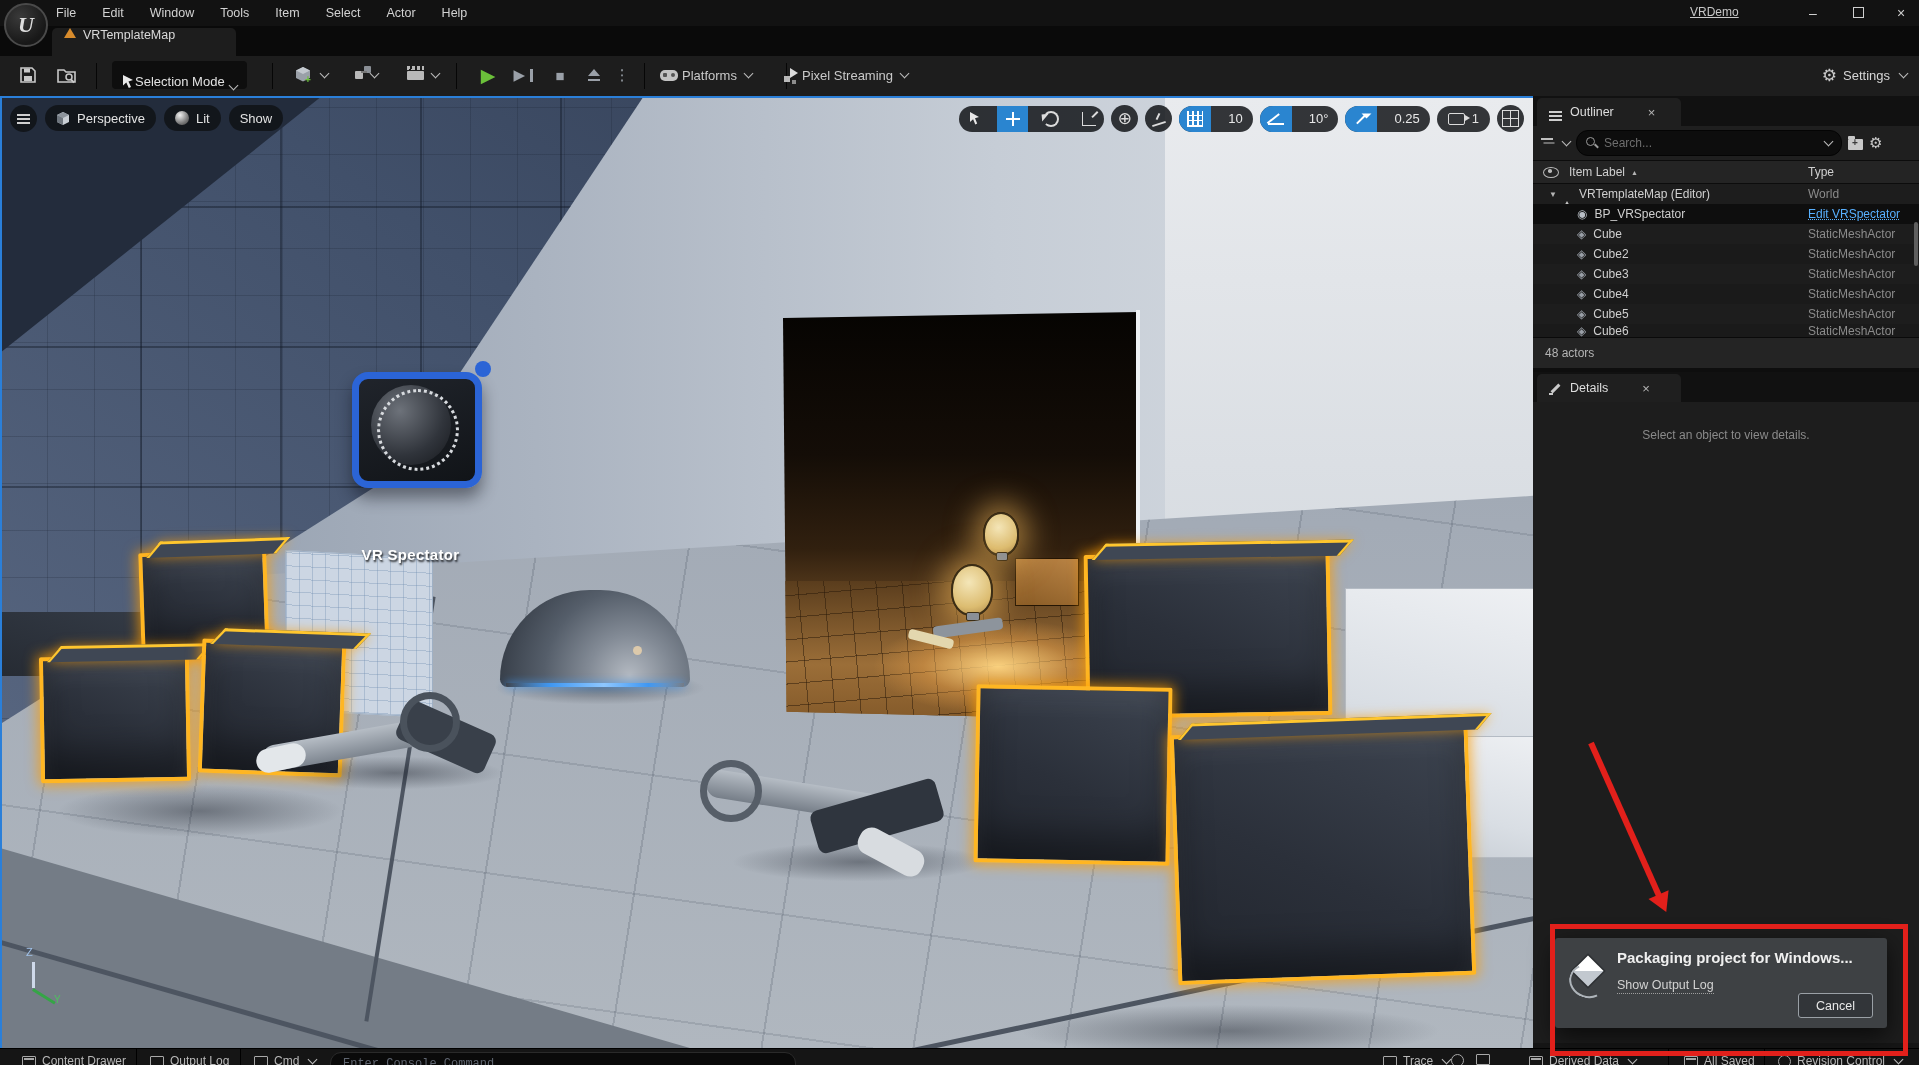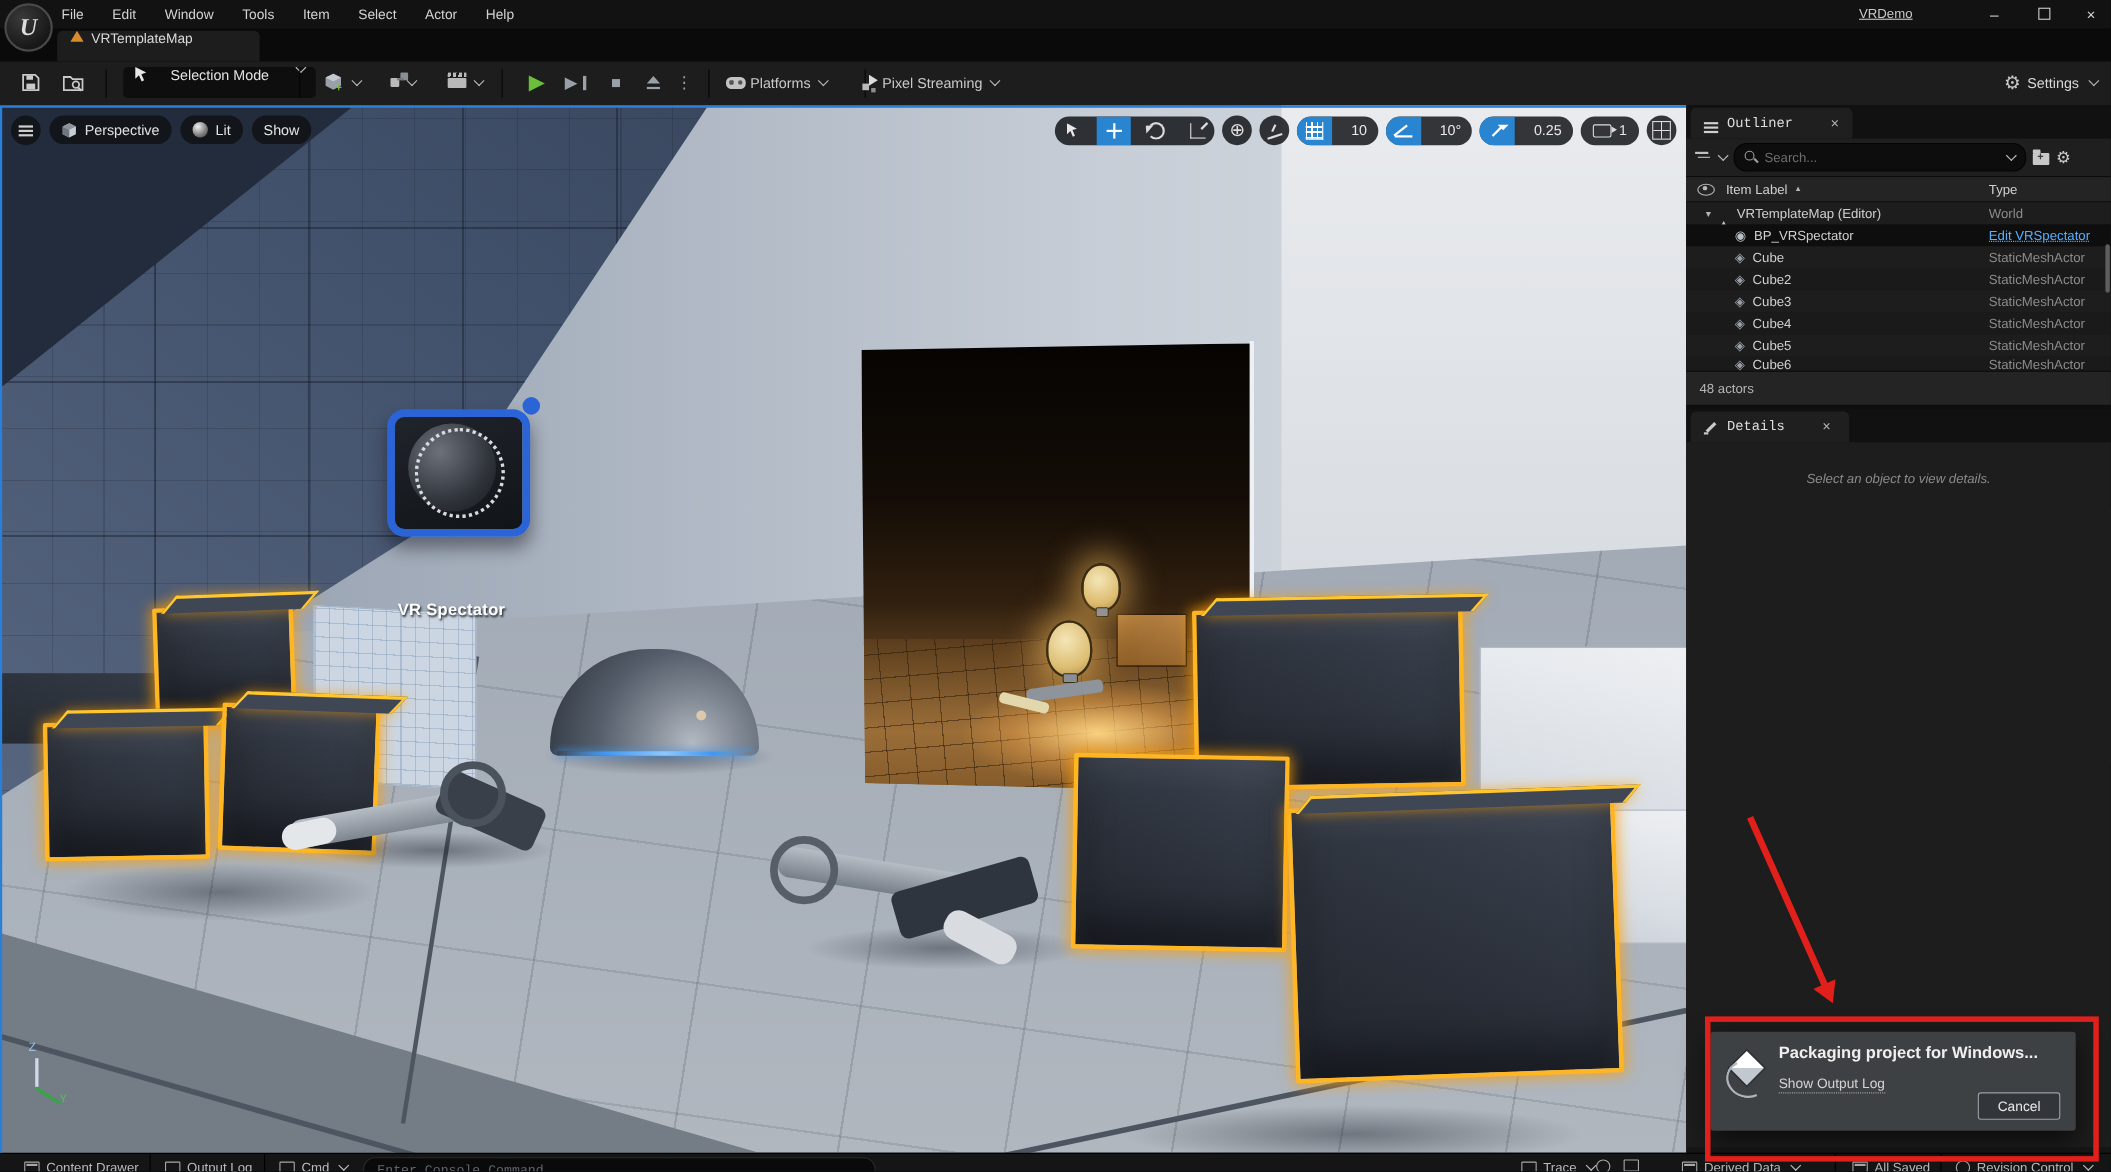--- a/index.html
+++ b/index.html
@@ -18,21 +18,21 @@
   #btn-restore i{display:block;width:9px;height:9px;border:1.5px solid #cfcfcf;}
   
   #tabrow{position:absolute;left:0;top:26px;width:1919px;height:30px;background:#0a0a0a;}
   #level-tab{position:absolute;left:52px;top:2px;height:28px;width:172px;background:#1d1d1d;border-radius:5px 5px 0 0;
              display:flex;align-items:flex-start;gap:7px;padding-left:12px;font-size:12.5px;color:#dadada;}
   .tri-orange{width:0;height:0;border-left:6px solid transparent;border-right:6px solid transparent;border-bottom:10px solid #d78b2c;}
   
   #toolbar{position:absolute;left:0;top:56px;width:1919px;height:40px;background:#1d1d1d;border-bottom:1px solid #000;}
   .tbtn{position:absolute;top:4px;height:30px;display:flex;align-items:center;justify-content:center;gap:4px;color:#c9c9c9;font-size:13px;}
   .tsep{position:absolute;top:7px;width:1px;height:26px;background:#060606;}
-  #sel-mode{position:absolute;left:112px;top:5px;height:28px;background:#0e0e0e;border-radius:4px;display:flex;align-items:flex-start;gap:21px;padding:0 10px;font-size:13px;color:#e2e2e2;}
+  #sel-mode{position:absolute;left:112px;top:5px;height:28px;background:#0e0e0e;border-radius:4px;display:flex;align-items:flex-end;gap:1px;padding:0 10px;font-size:13px;color:#e2e2e2;}
   .chev{width:6px;height:6px;border-right:1.6px solid #bdbdbd;border-bottom:1.6px solid #bdbdbd;transform:rotate(45deg);display:inline-block;margin:-3px 0 0 4px;}
   .play-green{color:#6bc03a;font-size:19px;}
   .ctl-gray{color:#9aa0a8;font-size:15px;}
   #settings-btn{position:absolute;right:12px;top:4px;height:30px;display:flex;align-items:center;gap:6px;font-size:13px;color:#d6d6d6;}
   .gear{font-size:17px;color:#c9c9c9;}
   
   .ic{display:inline-block;position:relative;}
   .ic-bars{width:13px;height:2px;background:#cfcfcf;box-shadow:0 4px 0 #cfcfcf,0 8px 0 #cfcfcf;margin-top:-8px;}
   .ic-clap{width:17px;height:9px;background:#b9b9b9;border-radius:1px;}
   .ic-clap:before{content:"";position:absolute;top:-5px;left:0;width:17px;height:4px;background:repeating-linear-gradient(100deg,#b9b9b9 0 3px,#1d1d1d 3px 5px);}
@@ -162,21 +162,21 @@
   .ic-scale{width:13px;height:13px;border:1.8px solid #dcdcdc;border-top:none;border-right:none;}
   .ic-scale:after{content:"";position:absolute;right:-1px;top:-1px;width:8px;height:2px;background:#dcdcdc;transform:rotate(-45deg);transform-origin:right top;}
   .ic-globe{font-size:17px;color:#dcdcdc;line-height:1;}
   .ic-surf{width:14px;height:12px;}
   .ic-surf:before{content:"";position:absolute;left:0;bottom:0;width:14px;height:2px;background:#dcdcdc;transform:rotate(-18deg);}
   .ic-surf:after{content:"";position:absolute;left:5px;top:0;width:2px;height:7px;background:#dcdcdc;transform:rotate(25deg);}
   
   #rpanel{position:absolute;left:1533px;top:96px;width:386px;height:952px;background:#161616;}
   .ptabrow{position:relative;height:30px;background:#111;}
   .ptab{position:absolute;left:4px;top:2px;height:28px;background:#1f1f1f;border-radius:5px 5px 0 0;
-        display:flex;align-items:center;gap:8px;padding:0 12px;font-size:12.5px;color:#dedede;min-width:120px;font-family:Liberation Mono, monospace;}
+        display:flex;align-items:center;gap:8px;padding:0 12px;font-size:12.5px;color:#dedede;min-width:120px;}
   .ptab .x{margin-left:26px;color:#b5b5b5;font-size:13px;}
   #ol-search-row{position:relative;height:34px;background:#1f1f1f;display:flex;align-items:center;padding:0 8px;gap:6px;}
   #ol-search{flex:0 0 246px;height:24px;border-radius:12px;background:#0d0d0d;border:1px solid #040404;display:flex;align-items:center;gap:6px;padding:0 9px;color:#6e6e6e;font-size:12px;}
   .ic-search{width:12px;height:12px;}
   .ic-search:before{content:"";position:absolute;left:0;top:0;width:7px;height:7px;border:1.7px solid #9a9a9a;border-radius:50%;}
   .ic-search:after{content:"";position:absolute;left:8px;top:8px;width:5px;height:1.8px;background:#9a9a9a;transform:rotate(45deg);}
   .ic-funnel{width:12px;height:10px;}
   .ic-funnel:before{content:"";position:absolute;left:0;top:0;width:12px;height:2px;background:#c0c0c0;box-shadow:2px 4px 0 -0.5px #c0c0c0,4px 8px 0 -1px #c0c0c0;}
   .ic-folderp{width:15px;height:11px;background:#c8c8c8;border-radius:1px;margin-top:3px;}
   .ic-folderp:before{content:"";position:absolute;left:0;top:-3px;width:7px;height:3px;background:#c8c8c8;border-radius:1px 1px 0 0;}
@@ -194,21 +194,21 @@
   .ol-type.link{color:#58b0ff;text-decoration:underline;text-decoration-style:dotted;}
   .caret{font-size:8px;color:#b5b5b5;margin-right:5px;}
   .ric{margin-right:7px;display:inline-block;}
   .level-tri{width:0;height:0;border-left:5px solid transparent;border-right:5px solid transparent;border-bottom:9px solid #c6c6c6;}
   .cam-glyph{color:#b9bfc6;font-size:12px;}
   .cube-glyph{color:#9aa0a8;font-size:12px;}
   #ol-scroll{position:absolute;right:1px;top:0px;width:4px;height:44px;border-radius:2px;background:#5e5e5e;}
   #ol-footer{position:relative;height:30px;background:#242424;border-top:1px solid #0a0a0a;display:flex;align-items:center;
      padding-left:12px;font-size:12px;color:#b4b4b4;}
   #details-body{position:relative;height:641px;background:#1d1d1d;}
-  #details-empty{position:absolute;left:0;right:0;top:26px;text-align:center;font-style:italic;font-size:12px;color:#8a8a8a;}
+  #details-empty{position:absolute;left:0;right:0;top:26px;text-align:center;font-size:12px;color:#8a8a8a;}
   .ic-pencil{width:13px;height:13px;}
   .ic-pencil:before{content:"";position:absolute;left:1px;top:5px;width:11px;height:3px;background:#c9c9c9;transform:rotate(-45deg);}
   .ic-pencil:after{content:"";position:absolute;left:0;bottom:0;width:4px;height:2px;background:#c9c9c9;}
   
   #toast{position:absolute;left:1555px;top:938px;width:332px;height:90px;background:#3e4144;border-radius:3px;
      box-shadow:0 8px 24px rgba(0,0,0,.65);z-index:60;}
   #toast .pkg{position:absolute;left:16px;top:16px;width:36px;height:36px;}
   #toast .pkg:before{content:"";position:absolute;left:6px;top:6px;width:22px;height:22px;transform:rotate(45deg);
      background:linear-gradient(135deg,#ffffff 50%,#c2c8cf 50%);box-shadow:0 0 0 1.5px #2e3134;}
   #toast .pkg:after{content:"";position:absolute;left:-2px;top:10px;width:34px;height:30px;border:2px solid #aeb4ba;

